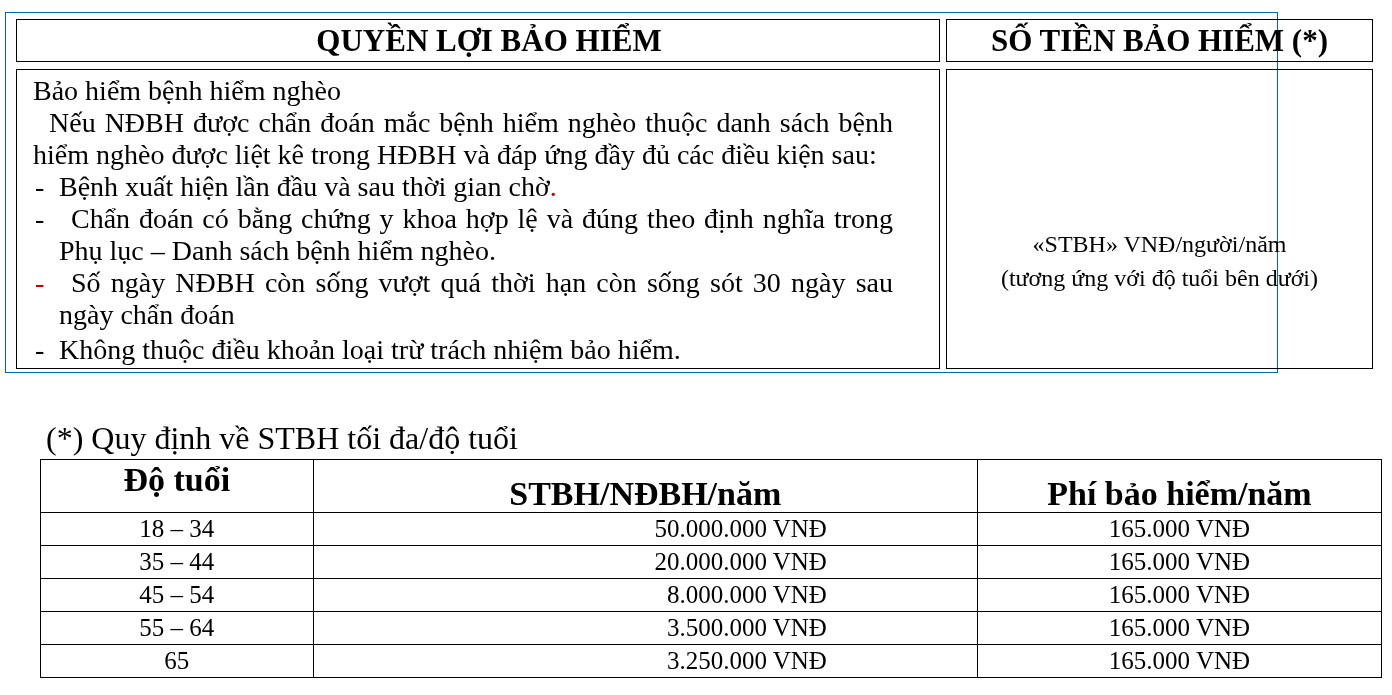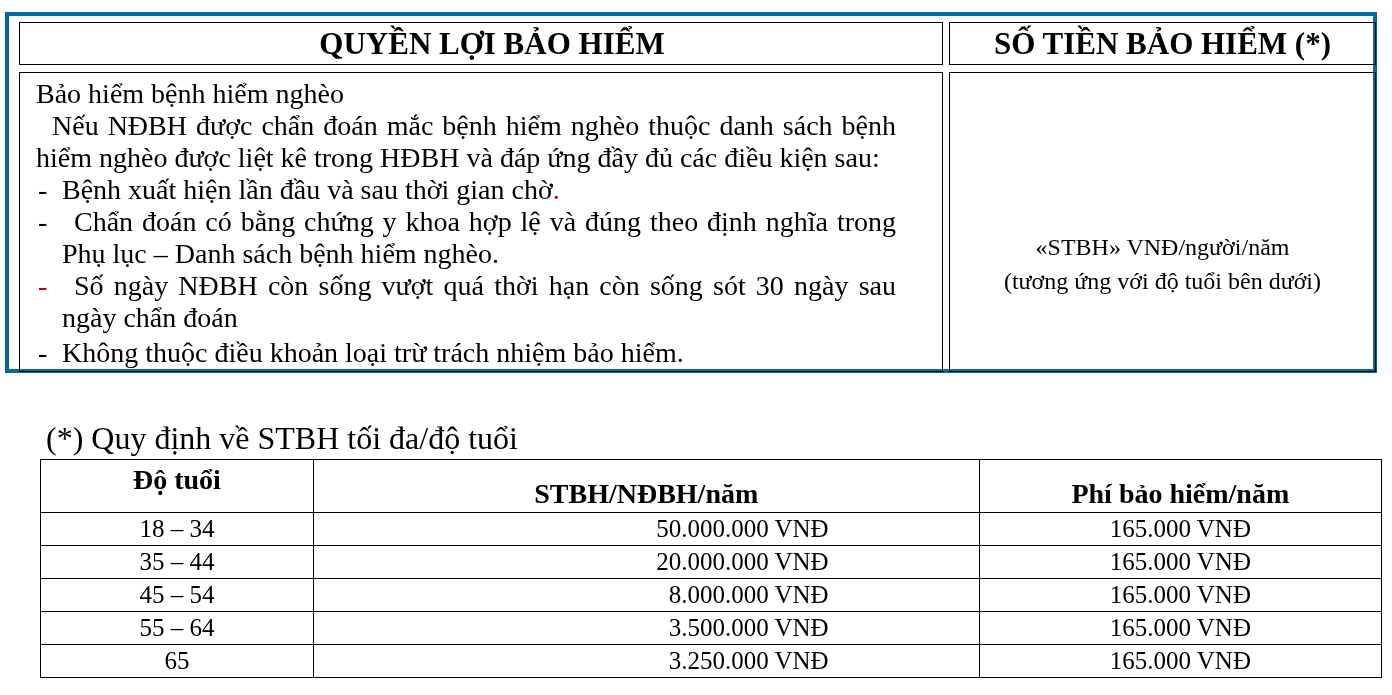--- a/index.html
+++ b/index.html
@@ -1,22 +1,22 @@
 <!DOCTYPE html>
 <html><head>
 <meta charset="utf-8">
 <style>
   html, body { margin: 0; padding: 0; background: #ffffff; }
   body {
     width: 1392px; height: 695px; position: relative; overflow: hidden;
     font-family: "Liberation Serif", "DejaVu Serif", serif; color: #000;
   }
   .outer {
-    position: absolute; left: 5px; top: 12px; width: 1372px; height: 361px;
-    border: 4px solid #0369a1; box-sizing: border-box;
+    position: absolute; left: 5px; top: 12px; width: 1273px; height: 361px;
+    border: 1px solid #0369a1; box-sizing: border-box;
   }
   .cell { position: absolute; border: 1.5px solid #000; box-sizing: border-box; }
   .hdr-left { left: 10px; top: 6px; width: 924px; height: 43px; }
   .hdr-right { left: 940px; top: 6px; width: 427px; height: 43px; }
   .body-left { left: 10px; top: 56px; width: 924px; height: 300px; }
   .body-right { left: 940px; top: 56px; width: 427px; height: 300px; }
   .hdr-text {
     font-weight: bold; font-size: 31px; line-height: 41px; text-align: center;
     white-space: nowrap;
   }
@@ -41,21 +41,21 @@
     white-space: nowrap;
   }
   table.age {
     position: absolute; left: 40px; top: 459px; border-collapse: collapse;
     width: 1342px;
   }
   table.age th, table.age td {
     border: 1.5px solid #000; padding: 0; font-size: 25px;
   }
   table.age th {
-    font-weight: bold; font-size: 28px; height: 52px; vertical-align: middle;
+    font-weight: bold; font-size: 34px; height: 52px; vertical-align: middle;
   }
   table.age td { height: 32px; line-height: 32px; }
   .c1 { width: 310px; text-align: center; }
   .c2 { width: 583px; }
   .c3 { width: 449px; text-align: center; margin-left: 32px; }
   th.c1 span { position: relative; top: -6px; }
   th.c2, th.c3 { text-align: center; }
   th.c2 span, th.c3 span { position: relative; top: 8px; }
   td.c2 { text-align: right; padding-right: 150px !important; }
 </style>

